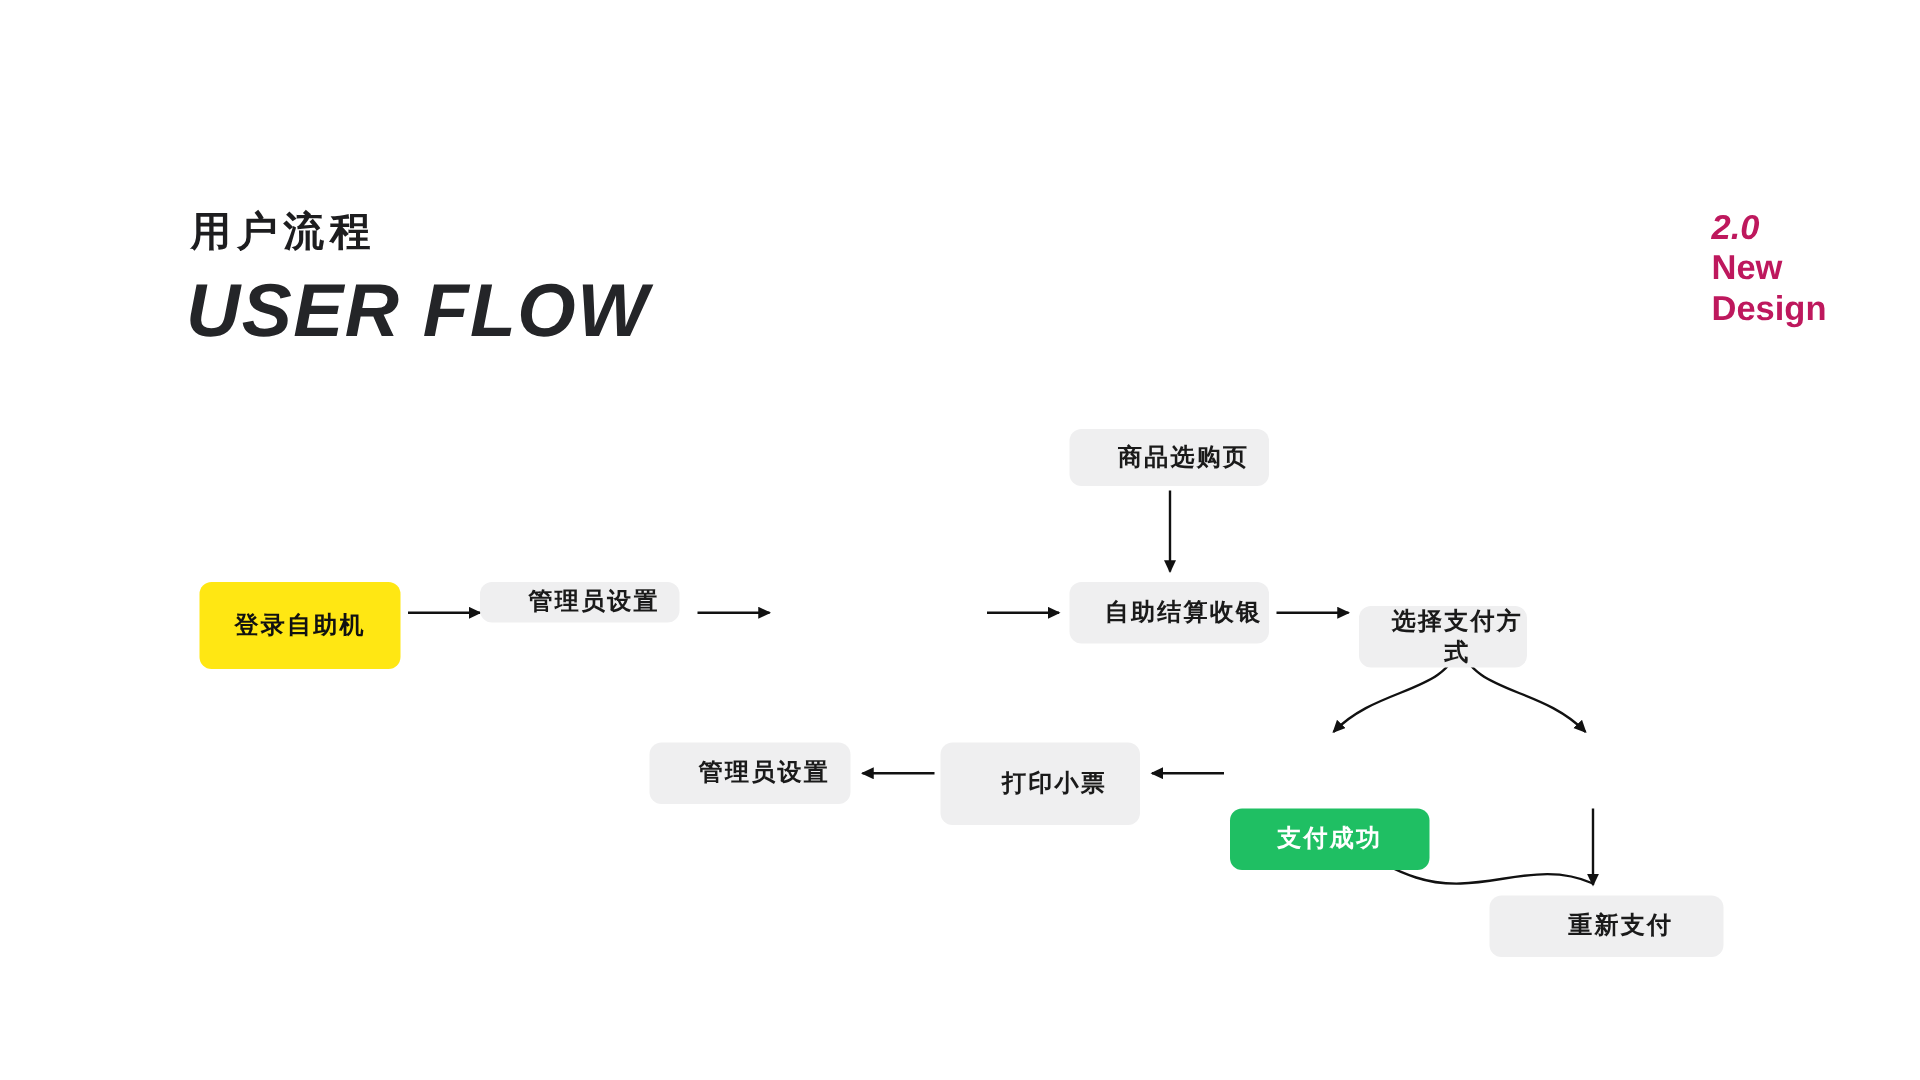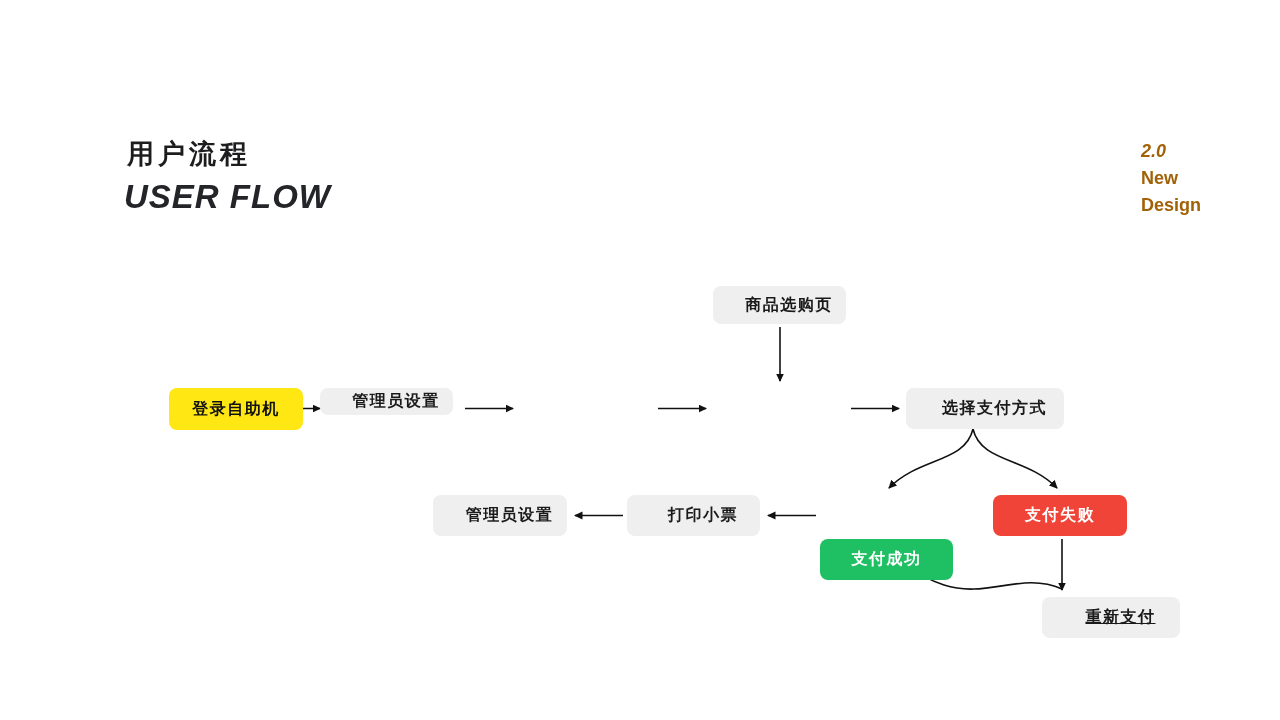--- a/index.html
+++ b/index.html
@@ -23,33 +23,33 @@
     top: 136px;
     font-size: 27px;
     font-weight: 800;
     letter-spacing: 4px;
     color: #1d1d1f;
   }
   .title-en {
     position: absolute;
     left: 124px;
     top: 178px;
-    font-size: 33px;
+    font-size: 50px;
     font-weight: 800;
     font-style: italic;
     letter-spacing: 1px;
     color: #242528;
   }
   .watermark {
     position: absolute;
     left: 1141px;
     top: 138px;
-    color: #a16207;
+    color: #be185d;
     font-weight: 700;
-    font-size: 18px;
+    font-size: 23px;
     line-height: 27px;
   }
   .watermark .ver { font-style: italic; }
 
   
   .node {
     position: absolute;
     border-radius: 8px;
     display: flex;
     align-items: center;
@@ -108,40 +108,40 @@
     <path class="edge" marker-end="url(#arw)" d="M 816 515.5 L 768 515.5"></path>
     <path class="edge" marker-end="url(#arw)" d="M 623 515.5 L 575 515.5"></path>
     <path class="edge" marker-end="url(#arw)" d="M 1062 539 L 1062 590"></path>
     <path class="edge" marker-end="url(#arw)" d="M 1062 589 C 1022 571, 987 599, 944 585 C 911 574, 899 558, 892 545"></path>
   </svg>
 
   <div class="node gray" style="left:713px; top:286px; width:133px; height:38px;">
     <span>商品选购页</span>
   </div>
 
-  <div class="node yellow" style="left:133px; top:388px; width:134px; height:42px;margin-left:36px;">
+  <div class="node yellow" style="left:133px; top:388px; width:134px; height:58px;">
     <span>登录自助机</span>
   </div>
   <div class="node gray" style="left:320px; top:388px; width:133px; height:27px;">
     <span>管理员设置</span>
   </div>
-  <div class="node gray" style="left:906px; top:388px; width:158px; height:41px;text-align:center;">
+  <div class="node gray" style="left:713px; top:388px; width:133px; height:41px;">
+    <span>自助结算收银</span>
+  </div>
+  <div class="node gray" style="left:906px; top:404px; width:112px; height:41px;text-align:center;">
     <span>选择支付方式</span>
   </div>
 
   <div class="node gray" style="left:433px; top:495px; width:134px; height:41px;">
     <span>管理员设置</span>
   </div>
-  <div class="node gray" style="left:627px; top:495px; width:133px; height:41px;">
+  <div class="node gray" style="left:627px; top:495px; width:133px; height:55px;">
     <span>打印小票</span>
   </div>
   <div class="node green" style="left:820px; top:495px; width:133px; height:41px;margin-top:44px;">
     <span>支付成功</span>
   </div>
-  <div class="node red" style="left:993px; top:495px; width:134px; height:41px;">
-    <span>支付失败</span>
-  </div>
 
-  <div class="node gray" style="left:1042px; top:597px; width:138px; height:41px;text-decoration:underline;">
+  <div class="node gray" style="left:993px; top:597px; width:156px; height:41px;">
     <span>重新支付</span>
   </div>
 
 </div>
 
 </body></html>

